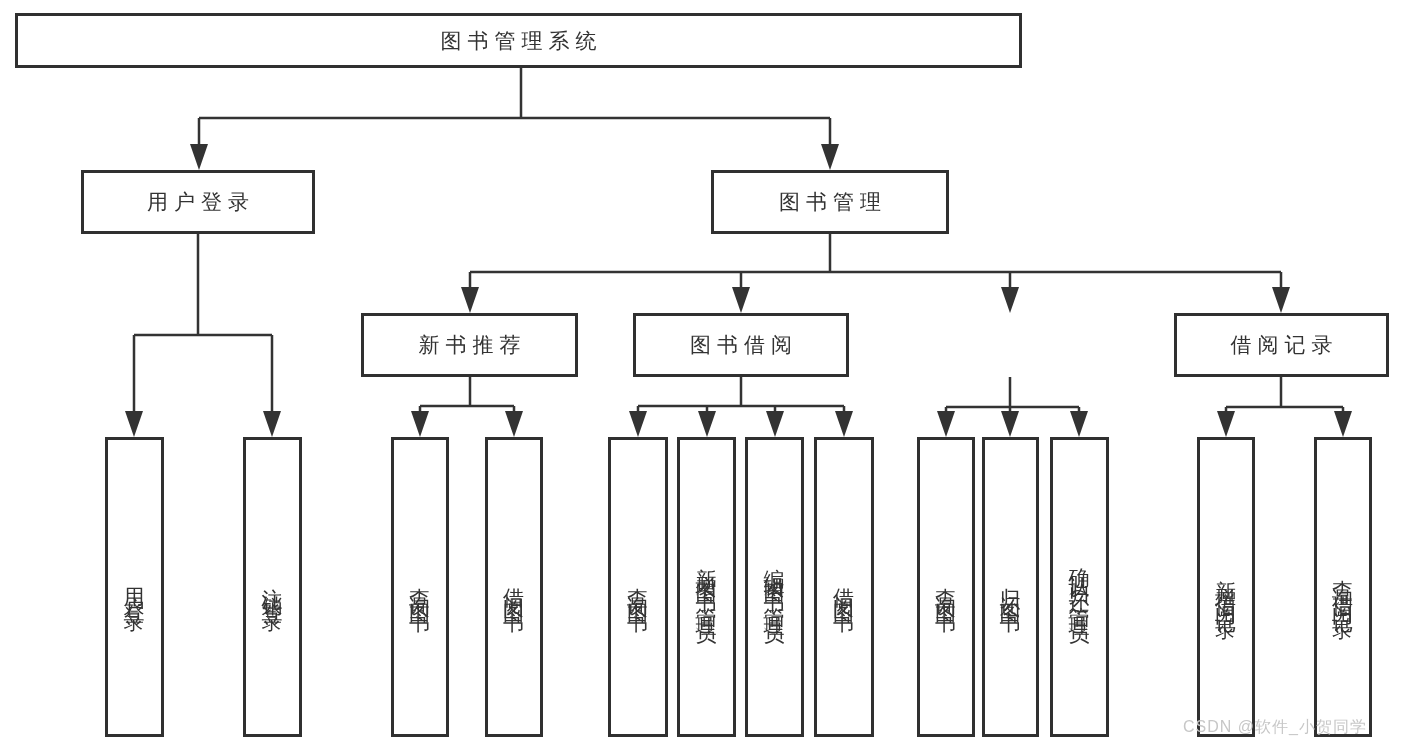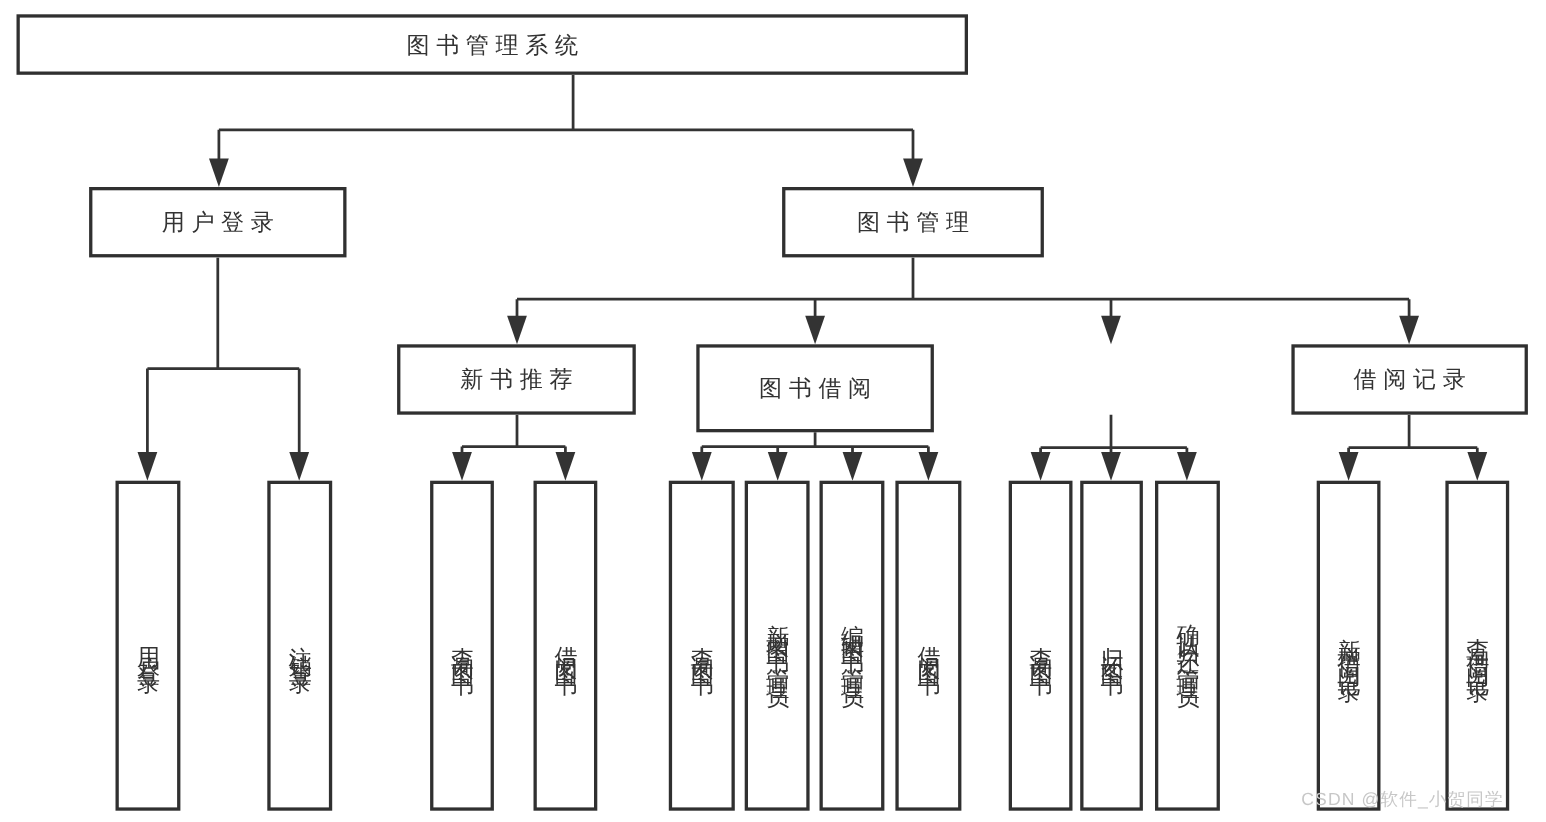--- a/index.html
+++ b/index.html
@@ -106,35 +106,35 @@
       <polygon class="head" points="1070,411 1088,411 1079,437"></polygon>
     </g>
 
     <g>
       <path class="wire" d="M1281,377 V407 M1226,407 H1343 M1226,407 V415 M1343,407 V415"></path>
       <polygon class="head" points="1217,411 1235,411 1226,437"></polygon>
       <polygon class="head" points="1334,411 1352,411 1343,437"></polygon>
     </g>
   </svg>
 
-  <div class="box" style="left:15px; top:13px; width:865px; height:55px;">
+  <div class="box" style="left:15px; top:13px; width:1007px; height:55px;">
     <span class="hlabel">图书管理系统</span>
   </div>
 
   <div class="box" style="left:81px; top:170px; width:234px; height:64px;">
     <span class="hlabel">用户登录</span>
   </div>
   <div class="box" style="left:711px; top:170px; width:238px; height:64px;">
     <span class="hlabel">图书管理</span>
   </div>
 
   <div class="box" style="left:361px; top:313px; width:217px; height:64px;">
     <span class="hlabel">新书推荐</span>
   </div>
-  <div class="box" style="left:633px; top:313px; width:216px; height:80px;">
+  <div class="box" style="left:633px; top:313px; width:216px; height:64px;">
     <span class="hlabel">图书借阅</span>
   </div>
   <div class="box" style="left:1174px; top:313px; width:215px; height:64px;">
     <span class="hlabel">借阅记录</span>
   </div>
 
   <div class="box leaf" style="left:105px; width:59px;">
     <span class="vlabel">用户登录</span>
   </div>
   <div class="box leaf" style="left:243px; width:59px;">

